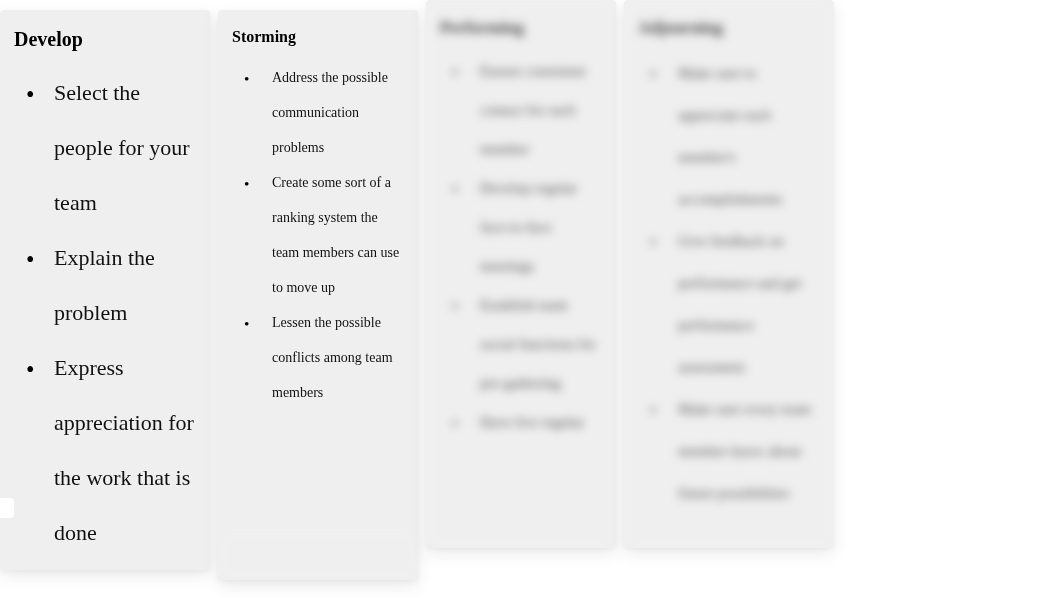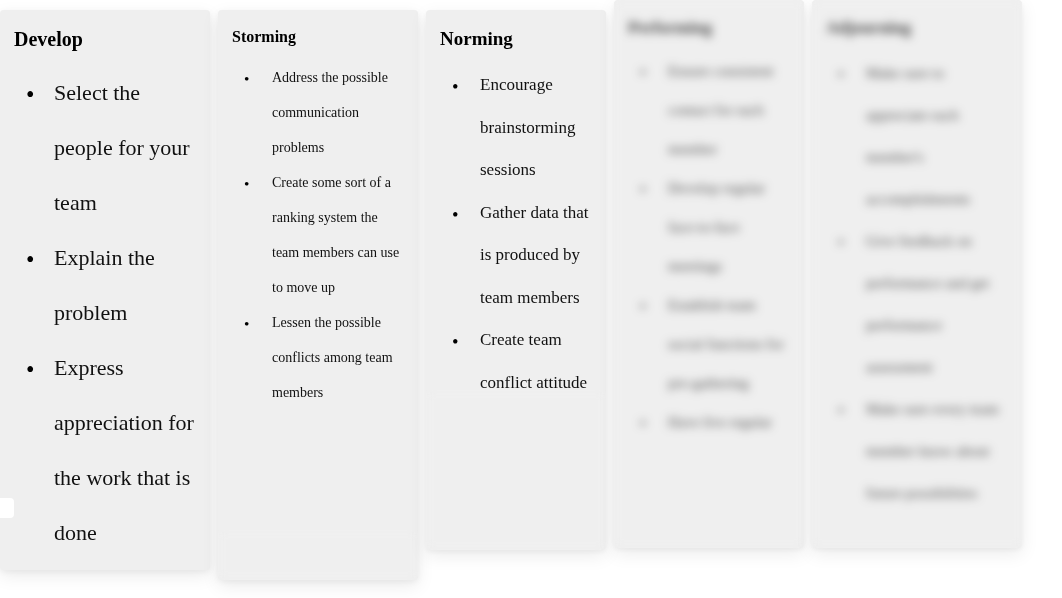--- a/index.html
+++ b/index.html
@@ -126,29 +126,20 @@
   <div class="card col2">
     <h2>Storming</h2>
     <ul>
       <li>Address the possible communication problems</li>
       <li>Create some sort of a ranking system the team members can use to move up</li>
       <li>Lessen the possible conflicts among team members</li>
     </ul>
     <div class="blur-layer"></div>
   </div>
 
-  <div class="card col3">
-    <h2>Norming</h2>
-    <ul>
-      <li>Encourage brainstorming sessions</li>
-      <li>Gather data that is produced by team members</li>
-      <li>Create team conflict attitude</li>
-    </ul>
-    <div class="blur-layer"></div>
-  </div>
 
   <div class="card col4">
     <h2>Performing</h2>
     <ul>
       <li>Ensure consistent contact for each member</li>
       <li>Develop regular face-to-face meetings</li>
       <li>Establish team social functions for pre-gathering</li>
       <li>Have live regular</li>
     </ul>
     <div class="blur-layer"></div>

